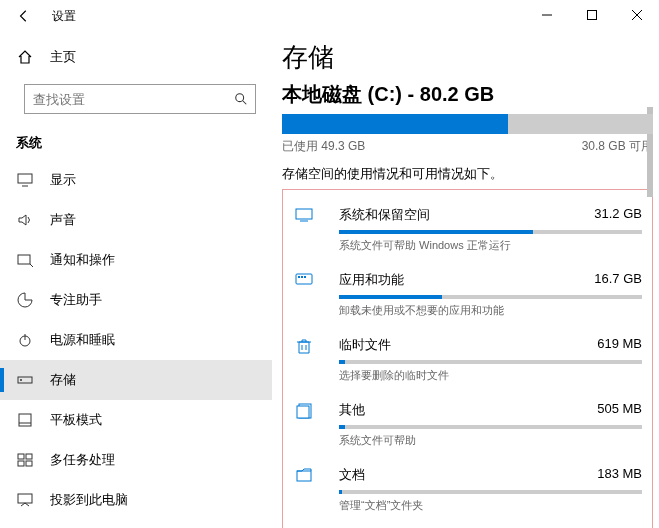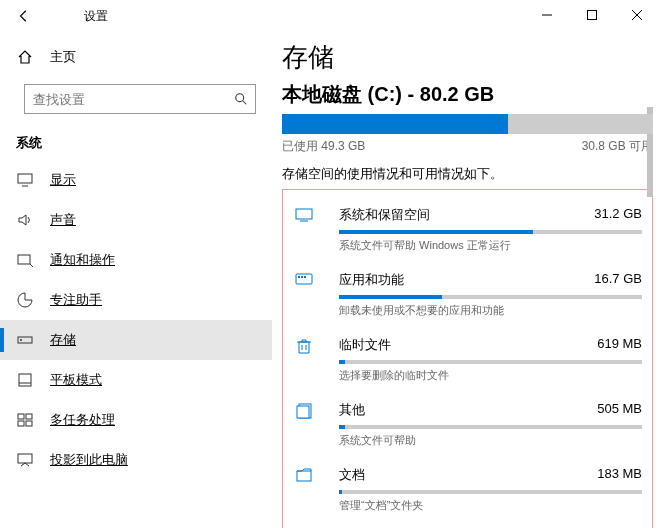--- a/index.html
+++ b/index.html
@@ -13,21 +13,20 @@
     height: 528px;
     overflow: hidden;
     position: relative;
   }
   
   .titlebar {
     height: 32px;
     display: flex;
     align-items: center;
     padding-left: 14px;
-    gap: 32px;
   }
   .titlebar .back {
     width: 20px; height: 20px;
     display: flex; align-items: center; justify-content: center;
     color: #333;
   }
   .titlebar .title {
     margin-left: 18px;
     font-size: 12px;
   }
@@ -89,21 +88,21 @@
   .nav-item.selected {
     background: #e6e6e6;
   }
   .nav-item.selected::before {
     content:"";
     position:absolute;
     left:0;
     width:4px; height:24px;
     background:#0078d4;
   }
-  .nav-item { position: relative; text-decoration: underline; }
+  .nav-item { position: relative; }
 
   
   .right {
     position: absolute;
     left: 282px; top: 32px; right: 6px; bottom: 0;
     overflow: hidden;
   }
   .scrollbar {
     position:absolute; right:0; top:75px; width:6px; height:90px;
     background:#c2c2c2;
@@ -238,20 +237,29 @@
     <span>通知和操作</span>
   </div>
   <div class="nav-item">
     <span class="icon">
         <svg width="16" height="16" viewBox="0 0 16 16">
           <path d="M8 1 A7 7 0 1 0 15 8 L8 8 Z" stroke="#333" fill="none"></path>
         </svg>
       </span>
     <span>专注助手</span>
   </div>
+  <div class="nav-item">
+    <span class="icon">
+        <svg width="16" height="16" viewBox="0 0 16 16">
+          <circle cx="8" cy="9" r="5" stroke="#333" fill="none"></circle>
+          <line x1="8" y1="2" x2="8" y2="8" stroke="#333"></line>
+        </svg>
+      </span>
+    <span>电源和睡眠</span>
+  </div>
   <div class="nav-item selected">
     <span class="icon">
         <svg width="16" height="12" viewBox="0 0 16 12">
           <rect x="1" y="3" width="14" height="6" stroke="#333" fill="none"></rect>
           <circle cx="4" cy="6" r="1" fill="#333"></circle>
         </svg>
       </span>
     <span>存储</span>
   </div>
   <div class="nav-item">

